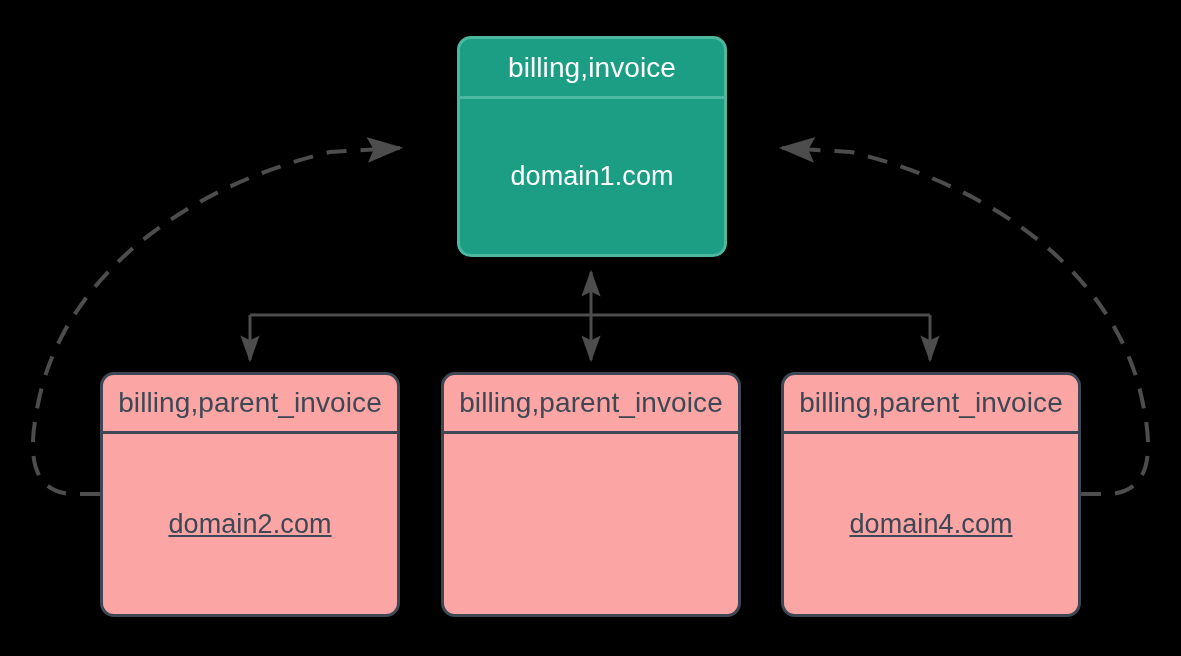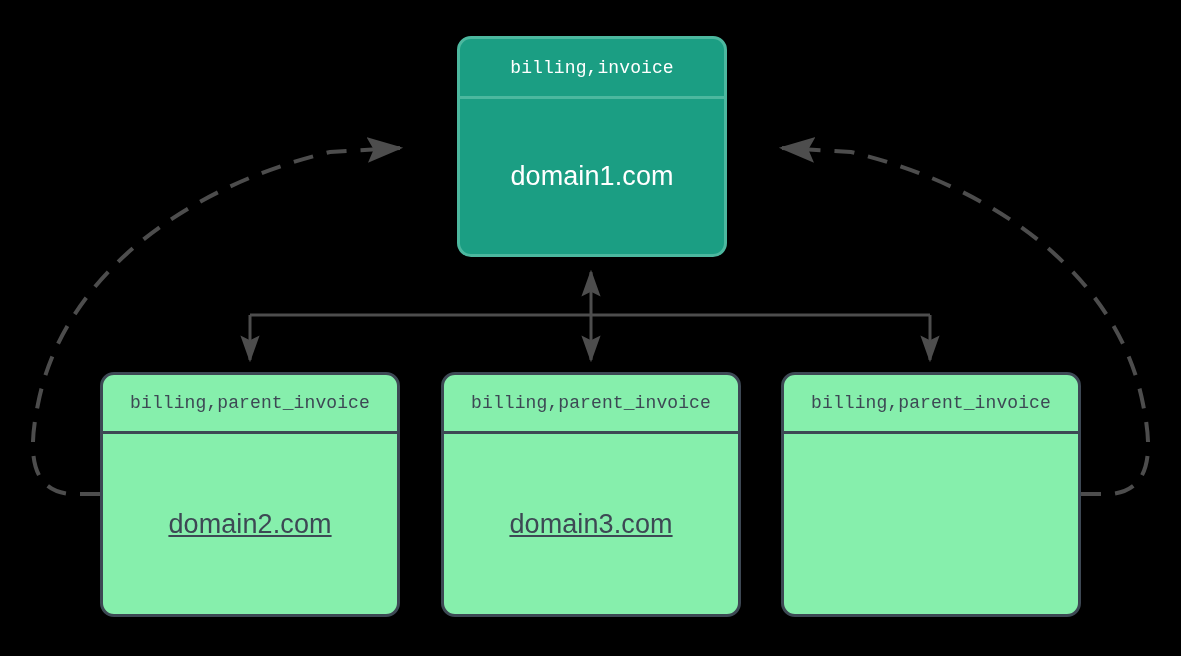--- a/index.html
+++ b/index.html
@@ -37,25 +37,24 @@
     overflow: hidden;
     display: flex;
     flex-direction: column;
   }
   .node-header {
     box-sizing: border-box;
     display: flex;
     align-items: center;
     justify-content: center;
     width: 100%;
-    font-size: 18px;
+    font-size: 28px;
     line-height: 1;
     letter-spacing: 0.1px;
     white-space: nowrap;
-    font-family: Liberation Mono, monospace;
   }
   .node-body {
     box-sizing: border-box;
     flex: 1 1 auto;
     display: flex;
     align-items: center;
     justify-content: center;
     width: 100%;
     font-size: 27px;
     line-height: 1;
@@ -71,21 +70,21 @@
   .node.primary .node-header {
     color: #ffffff;
     border-bottom: 3px solid #4cb89f;
   }
   .node.primary .node-body {
     color: #ffffff;
   }
 
   
   .node.secondary {
-    background: #86efac;
+    background: #fca5a5;
     border: 3px solid #3d4854;
   }
   .node.secondary .node-header {
     color: #3d4854;
     border-bottom: 3px solid #3d4854;
   }
   .node.secondary .node-body {
     color: #3d4854;
     text-decoration: underline;
   }
@@ -124,20 +123,20 @@
     <div class="node-body">domain1.com</div>
   </div>
 
   <div class="node secondary" style="left:100px; top:372px; width:300px; height:245px;">
     <div class="node-header" style="height:59px;">billing,parent_invoice</div>
     <div class="node-body">domain2.com</div>
   </div>
 
   <div class="node secondary" style="left:441px; top:372px; width:300px; height:245px;">
     <div class="node-header" style="height:59px;">billing,parent_invoice</div>
-    <div class="node-body">domain3.com</div>
   </div>
 
   <div class="node secondary" style="left:781px; top:372px; width:300px; height:245px;">
     <div class="node-header" style="height:59px;">billing,parent_invoice</div>
+    <div class="node-body">domain4.com</div>
   </div>
 
 </div>
 
 </body></html>

